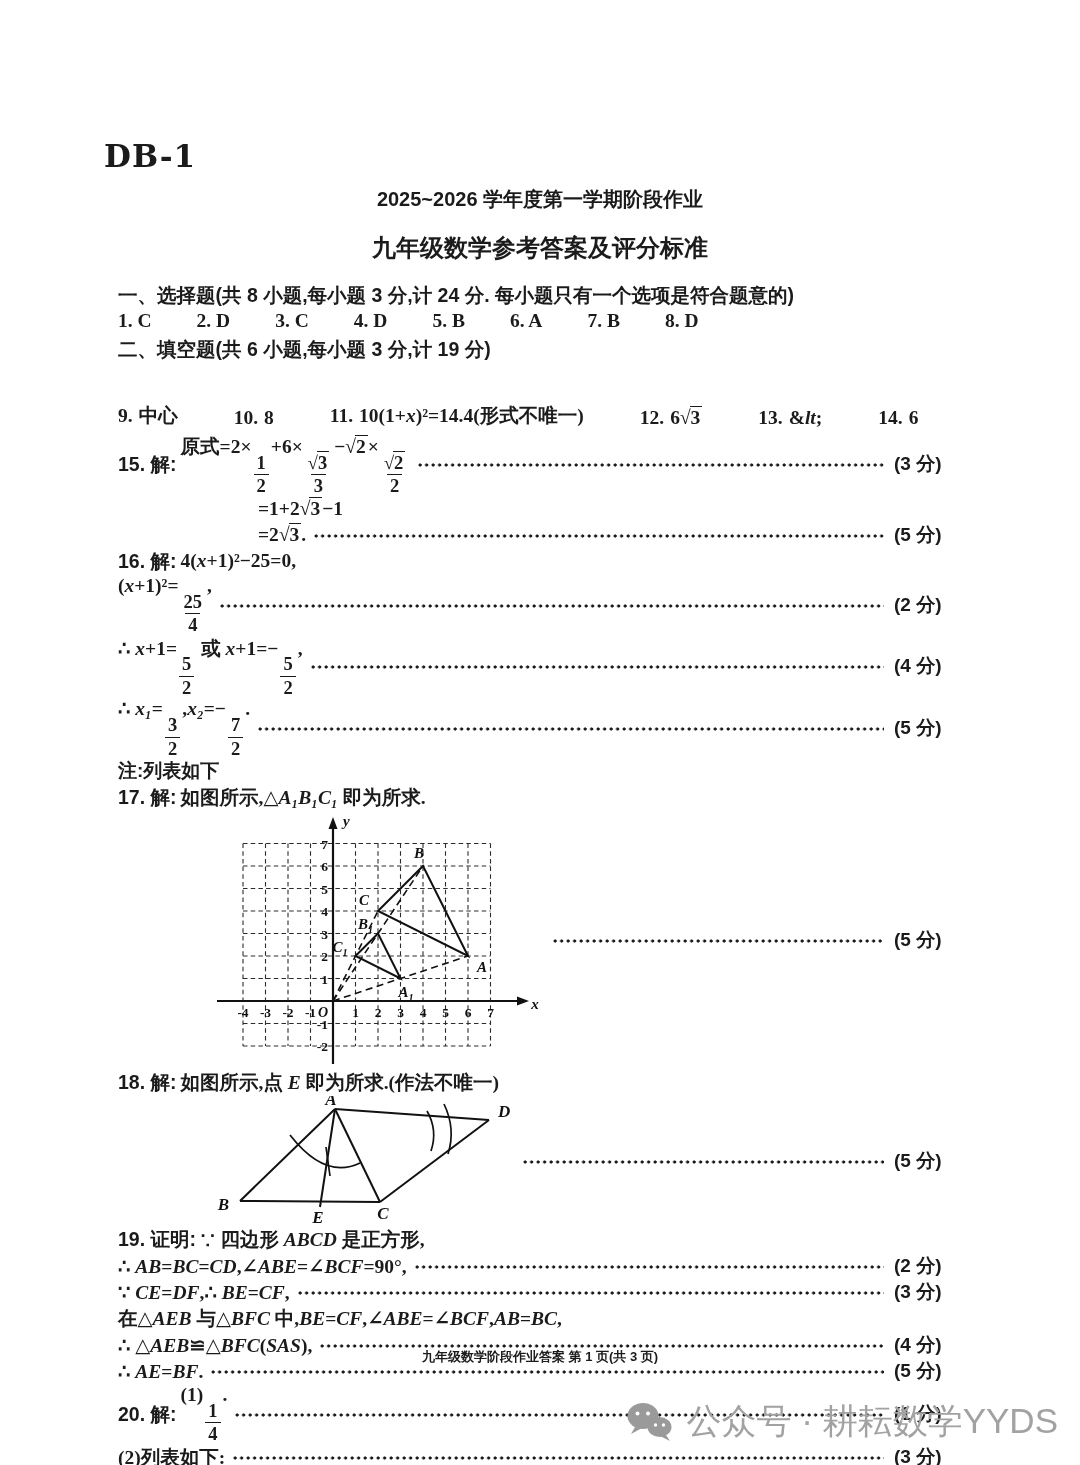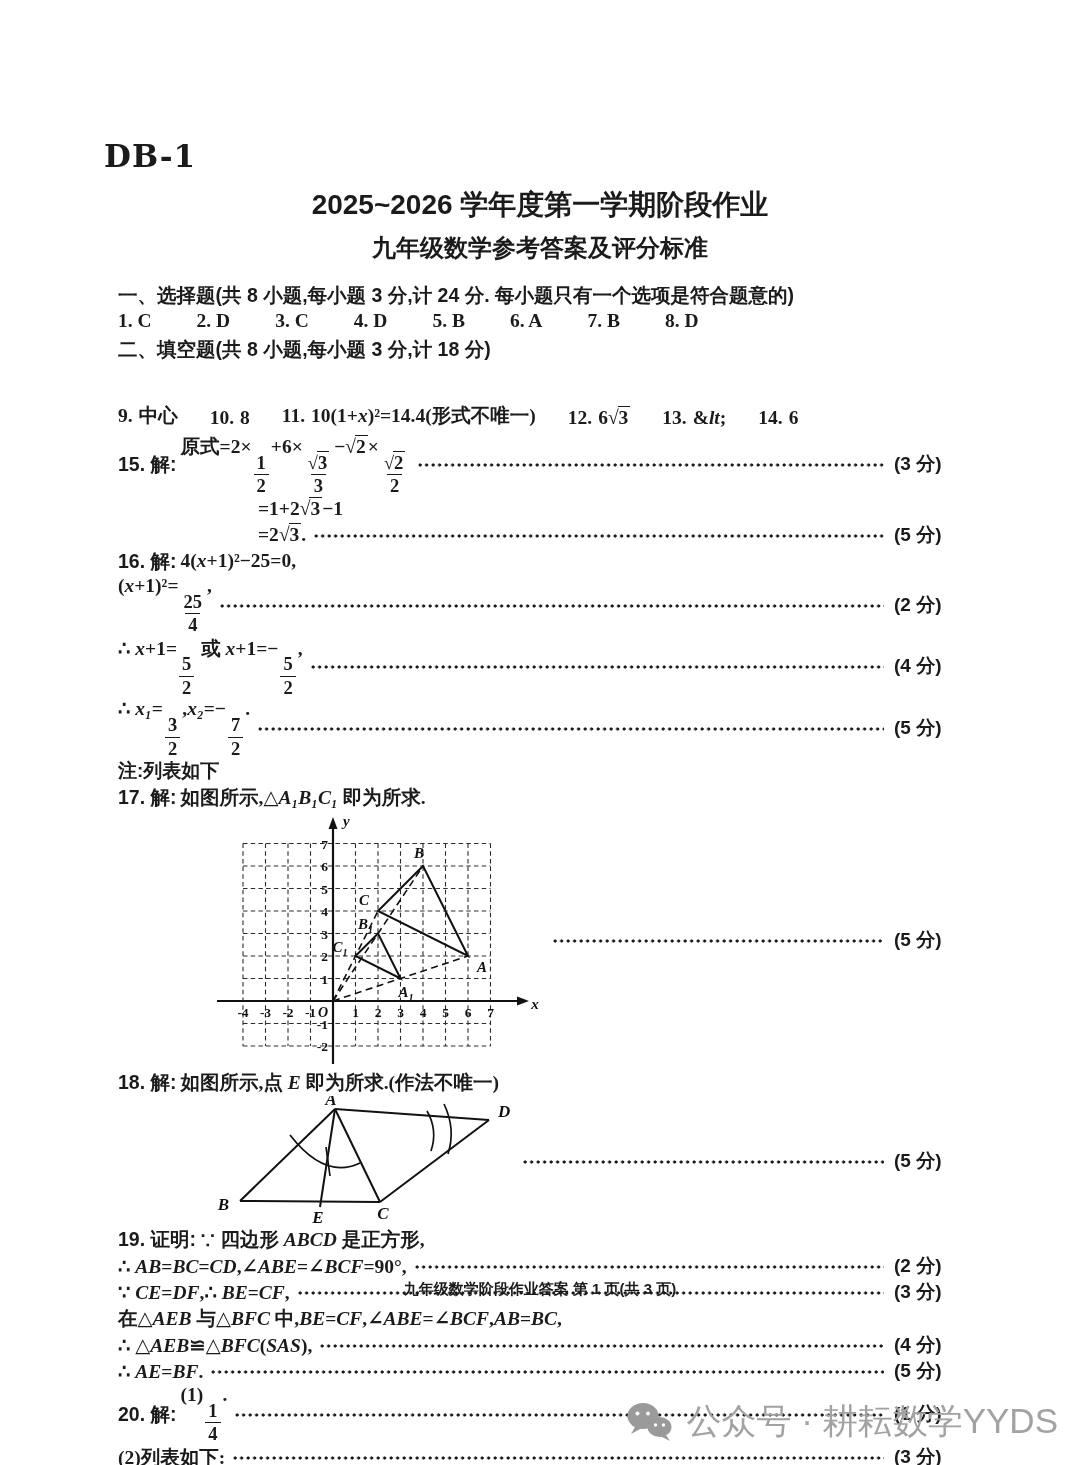--- a/index.html
+++ b/index.html
@@ -1,26 +1,26 @@
 <!DOCTYPE html>
 <html><head>
 <meta charset="utf-8">
 <style>
   html,body{margin:0;padding:0;background:#e9e9e9;}
   .page{position:relative;width:1080px;height:1465px;background:#ffffff;color:#1b1b1b;overflow:hidden;
         font-family:"Liberation Sans","DejaVu Sans",sans-serif;}
   .code{position:absolute;top:138px;left:104px;font-family:"DejaVu Serif","Liberation Serif",serif;
         font-size:31px;font-weight:700;letter-spacing:1px;}
-  .title{position:absolute;top:186px;left:0;width:100%;text-align:center;font-size:28px;font-weight:700;}
+  .title{position:absolute;top:186px;left:0;width:100%;text-align:center;font-size:20px;font-weight:700;}
   .subtitle{position:absolute;top:232px;left:0;width:100%;text-align:center;font-size:24px;font-weight:700;}
   .content{position:absolute;top:282px;left:118px;width:846px;}
   .sec{font-size:19.5px;font-weight:700;line-height:26px;margin:0 0 2px 0;}
   .row{display:flex;align-items:flex-end;margin:2px 0 4px 0;}
   .row.choices{gap:45px;}
-  .row.blanks{gap:32px;margin-top:40px;}
+  .row.blanks{gap:56px;margin-top:40px;}
   .ans,.bitem{font-family:"Liberation Serif","DejaVu Serif",serif;font-size:19.5px;font-weight:700;white-space:nowrap;}
   .bitem .mth{margin-left:6px;}
   .sline{display:flex;align-items:center;min-height:26px;}
   .sline.ind1{align-items:center;}
   .sline.ind2{margin-left:140px;}
   .lno{font-size:19.5px;font-weight:700;white-space:nowrap;margin-right:4px;}
   .mth{font-family:"Liberation Serif","DejaVu Serif",serif;font-size:19.5px;font-weight:600;white-space:nowrap;}
   .mth i{font-style:italic;}
   .cn{font-size:19px;font-weight:700;}
   .frac{display:inline-flex;flex-direction:column;align-items:center;vertical-align:-0.85em;
@@ -29,21 +29,21 @@
   .frac .fd{border-top:1.7px solid currentColor;padding:2px 3px 0;}
   .sq{white-space:nowrap;}
   .sq .rad{border-top:1.7px solid currentColor;padding:0 2px 0 1px;margin-left:-1px;}
   .leader{flex:1;height:4px;margin:2px 10px 0 8px;align-self:center;
         background-image:radial-gradient(circle at 2px 2px,#1b1b1b 1.45px,transparent 1.7px);
         background-size:6.5px 4px;background-repeat:repeat-x;}
   .score{width:70px;font-size:19px;font-weight:700;white-space:nowrap;}
   .figrow svg{flex:0 0 auto;}
   .fig17 svg{margin-left:87px;}
   .fig18 svg{margin-left:97px;}
-  .footer{position:absolute;top:1280px;left:0;width:100%;text-align:center;font-size:15px;font-weight:700;}
+  .footer{position:absolute;top:1348px;left:0;width:100%;text-align:center;font-size:13px;font-weight:700;}
   .watermark{position:absolute;top:1398px;right:22px;display:flex;align-items:center;gap:13px;
         color:#a2a2a2;font-size:35px;font-weight:400;}
   .watermark svg{flex:0 0 auto;}
   svg text{font-family:"Liberation Serif","DejaVu Serif",serif;}
 </style>
 </head>
 <body>
 
 <div class="page">
   <div class="code">DB-1</div>
@@ -55,21 +55,21 @@
     <div class="row choices" id="choiceRow">
         <span class="ans">1. C</span>
         <span class="ans">2. D</span>
         <span class="ans">3. C</span>
         <span class="ans">4. D</span>
         <span class="ans">5. B</span>
         <span class="ans">6. A</span>
         <span class="ans">7. B</span>
         <span class="ans">8. D</span>
       </div>
-    <div class="sec">二、填空题(共 8 小题,每小题 3 分,计 18 分)</div>
+    <div class="sec">二、填空题(共 6 小题,每小题 3 分,计 19 分)</div>
     <div class="row blanks" id="blankRow">
         <span class="bitem">9.<span class="mth">中心</span></span>
         <span class="bitem">10.<span class="mth">8</span></span>
         <span class="bitem">11.<span class="mth">10(1+<i>x</i>)²=14.4(形式不唯一)</span></span>
         <span class="bitem">12.<span class="mth">6<span class="sq">√<span class="rad">3</span></span></span></span>
         <span class="bitem">13.<span class="mth">&amp;<i>lt</i>;</span></span>
         <span class="bitem">14.<span class="mth">6</span></span>
       </div>
     <div id="solutions">
         <div class="sline">

